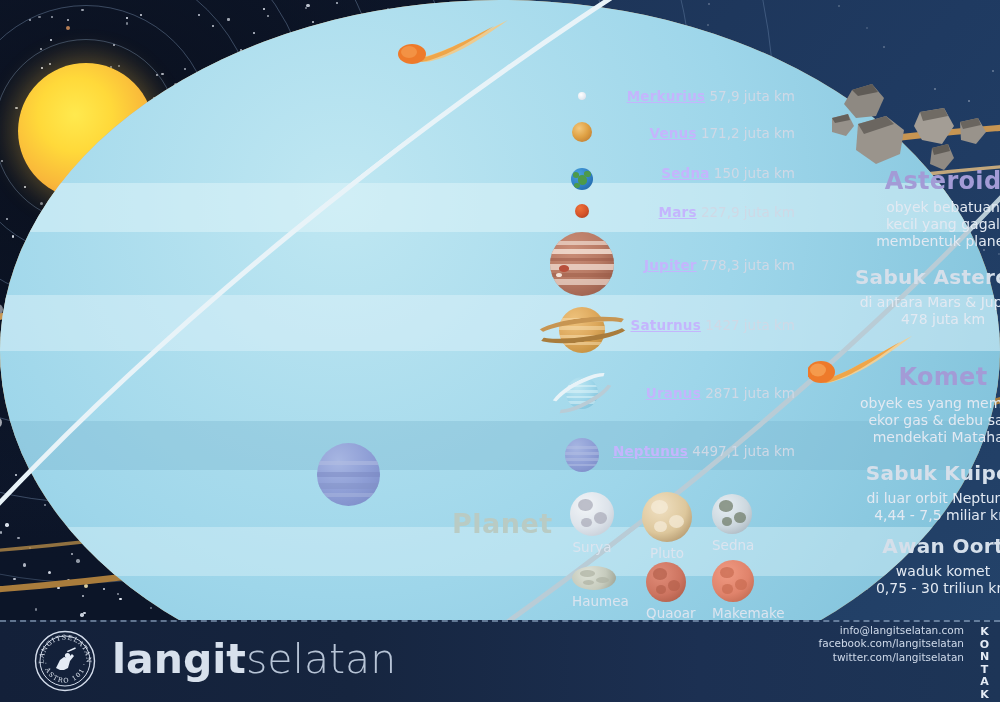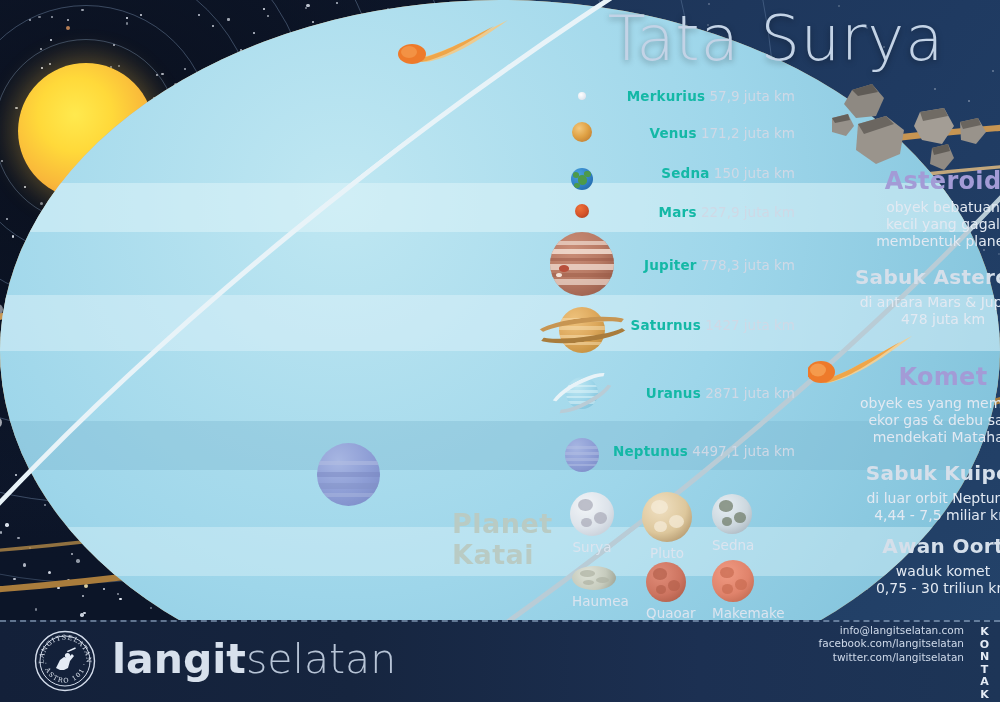--- a/index.html
+++ b/index.html
@@ -97,21 +97,21 @@
   #title {
     position:absolute; left:556px; top:2px; width:440px; height:76px;
     font-size:62px; letter-spacing:1px; color:#c3d3e6;
     font-family:"DejaVu Sans", sans-serif; font-weight:300; text-align:center;
     line-height:74px; text-shadow:0 2px 6px rgba(0,0,0,.35);
   }
   .scale-label{
     position:absolute; white-space:nowrap; font-size:13.5px; line-height:15px;
     font-family:"DejaVu Sans", sans-serif;
   }
-  .scale-label b{ color:#14b8a6; font-weight:700; letter-spacing:.2px; }
+  .scale-label b{ color:#c4b5fd; font-weight:700; letter-spacing:.2px;text-decoration:underline; }
   .scale-label span{ color:#cfd9e6; font-weight:400; }
 
   .sp { position:absolute; border-radius:50%; }
 
   
   .dwarf { position:absolute; }
   .dwarf .d-body{ position:absolute; border-radius:50%; overflow:hidden; }
   .dwarf .d-name{
     position:absolute; width:100%; text-align:center; top:100%;
     font-size:13.5px; color:#dbe4ef; font-family:"DejaVu Sans", sans-serif;
@@ -922,21 +922,20 @@
 
   <div id="comet-left">
     <svg width="112" height="46" viewBox="0 0 112 46">
       <path d="M16 40 C34 40 70 22 110 2 C76 26 52 40 28 44 Z" fill="#f0c98a" opacity=".95"></path>
       <path d="M14 41 C32 41 62 26 96 8 C66 28 44 40 24 44 Z" fill="#efa64a"></path>
       <ellipse cx="14" cy="36" rx="14" ry="10" fill="#ee7a2a"></ellipse>
       <ellipse cx="11" cy="34" rx="8" ry="6" fill="#f39244"></ellipse>
     </svg>
   </div>
 
-  <div id="title">Tata Surya</div>
 
   <div id="scale-column">
       <div class="sp" style="left: 578px; top: 92px; width: 8px; height: 8px; background: radial-gradient(circle at 38% 34%, rgb(255, 255, 255), rgb(223, 230, 239) 70%, rgb(184, 194, 207)); overflow: hidden;"></div>
       <div class="scale-label" style="left: 0px; top: 89px; width: 795px; text-align: right;"><b>Merkurius</b><span> 57,9 juta km</span></div>
       <div class="sp" style="left: 572px; top: 122px; width: 20px; height: 20px; background: radial-gradient(circle at 36% 32%, rgb(243, 200, 125) 0%, rgb(223, 161, 68) 48%, rgb(180, 112, 44) 100%); overflow: hidden;"></div>
       <div class="scale-label" style="left: 0px; top: 126px; width: 795px; text-align: right;"><b>Venus</b><span> 171,2 juta km</span></div>
       <div class="sp" style="left: 571px; top: 168px; width: 22px; height: 22px; background: radial-gradient(circle at 35% 30%, rgb(74, 163, 221) 0%, rgb(47, 127, 196) 55%, rgb(30, 94, 155) 100%); overflow: hidden;">
         <div style="position: absolute; left: 8%; top: 18%; width: 30%; height: 26%; background: rgb(77, 154, 74); border-radius: 45% 55% 48% 52%;"></div>
         <div style="position: absolute; left: 30%; top: 34%; width: 44%; height: 42%; background: rgb(77, 154, 74); border-radius: 45% 55% 48% 52%;"></div>
         <div style="position: absolute; left: 60%; top: 12%; width: 30%; height: 30%; background: rgb(77, 154, 74); border-radius: 45% 55% 48% 52%;"></div>
@@ -976,21 +975,20 @@
         <div style="position: absolute; left: -10%; width: 120%; top: 24%; height: 8%; background: rgba(180, 192, 228, 0.5);"></div>
         <div style="position: absolute; left: -10%; width: 120%; top: 42%; height: 8%; background: rgba(180, 192, 228, 0.5);"></div>
         <div style="position: absolute; left: -10%; width: 120%; top: 60%; height: 7%; background: rgba(180, 192, 228, 0.5);"></div>
         <div style="position: absolute; left: -10%; width: 120%; top: 76%; height: 7%; background: rgba(180, 192, 228, 0.5);"></div>
       </div>
       <div class="scale-label" style="left: 0px; top: 444px; width: 795px; text-align: right;"><b>Neptunus</b><span> 4497,1 juta km</span></div>
     </div>
 
   <div id="planet-katai-title">
     <div>Planet</div>
-    <div>Katai</div>
   </div>
   <div id="dwarf-group">
       <div class="dwarf" style="left: 570px; top: 492px; width: 44px; height: 44px;">
         <div class="d-body" style="inset: 0px; background: radial-gradient(circle at 36% 30%, rgb(242, 245, 248) 0%, rgb(221, 227, 234) 55%, rgb(185, 194, 205) 100%);">
           <div style="position: absolute; left: 18%; top: 16%; width: 34%; height: 28%; border-radius: 50%; background: rgb(169, 170, 184); opacity: 0.72;"></div>
           <div style="position: absolute; left: 54%; top: 46%; width: 30%; height: 26%; border-radius: 50%; background: rgb(169, 170, 184); opacity: 0.72;"></div>
           <div style="position: absolute; left: 24%; top: 58%; width: 26%; height: 22%; border-radius: 50%; background: rgb(169, 170, 184); opacity: 0.72;"></div>
         </div>
         <div class="d-name">Surya</div>
       </div>

